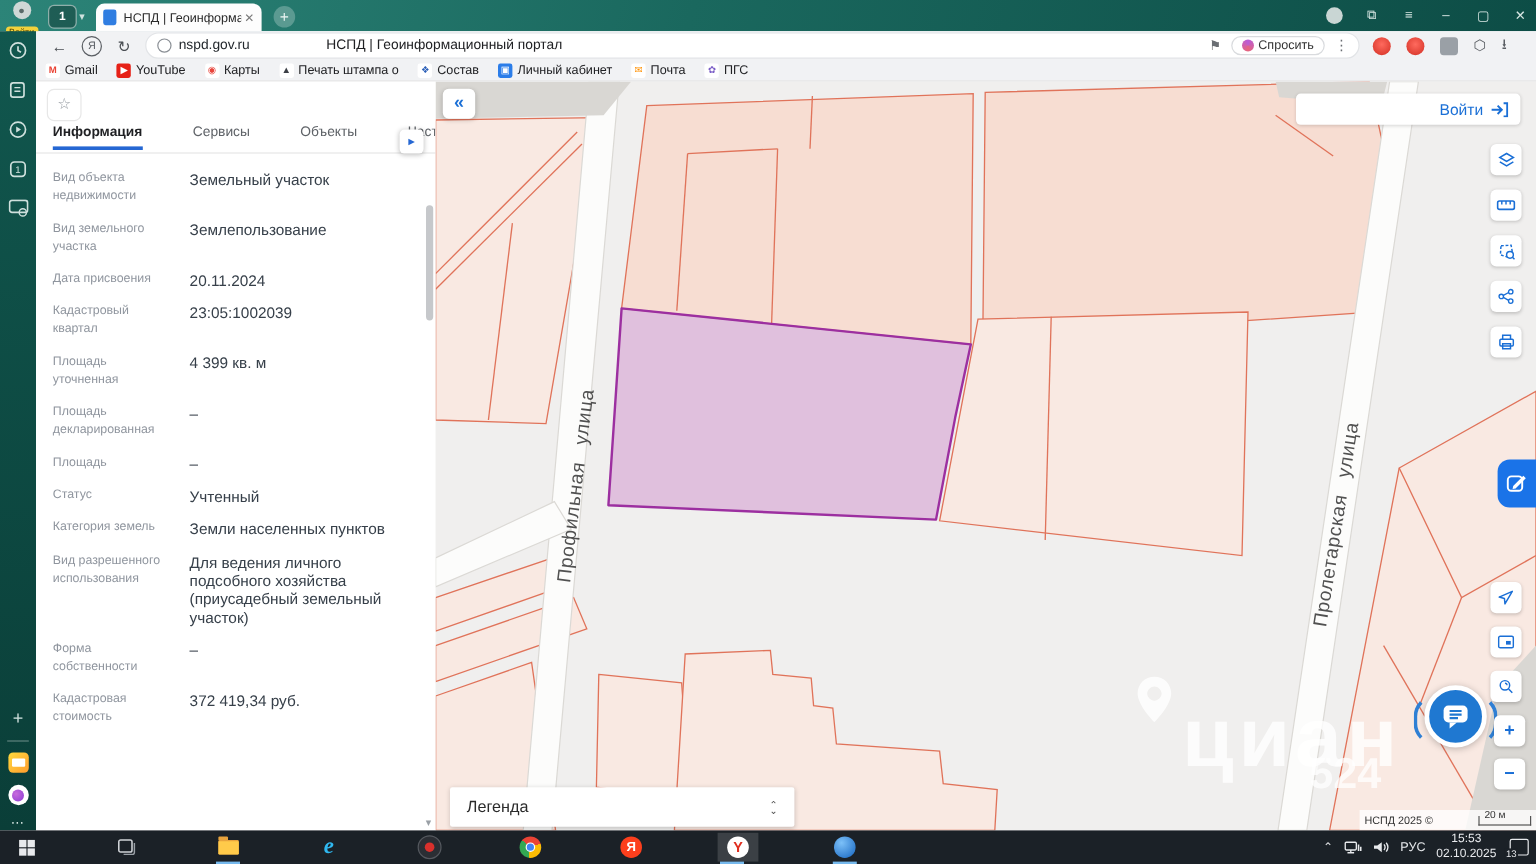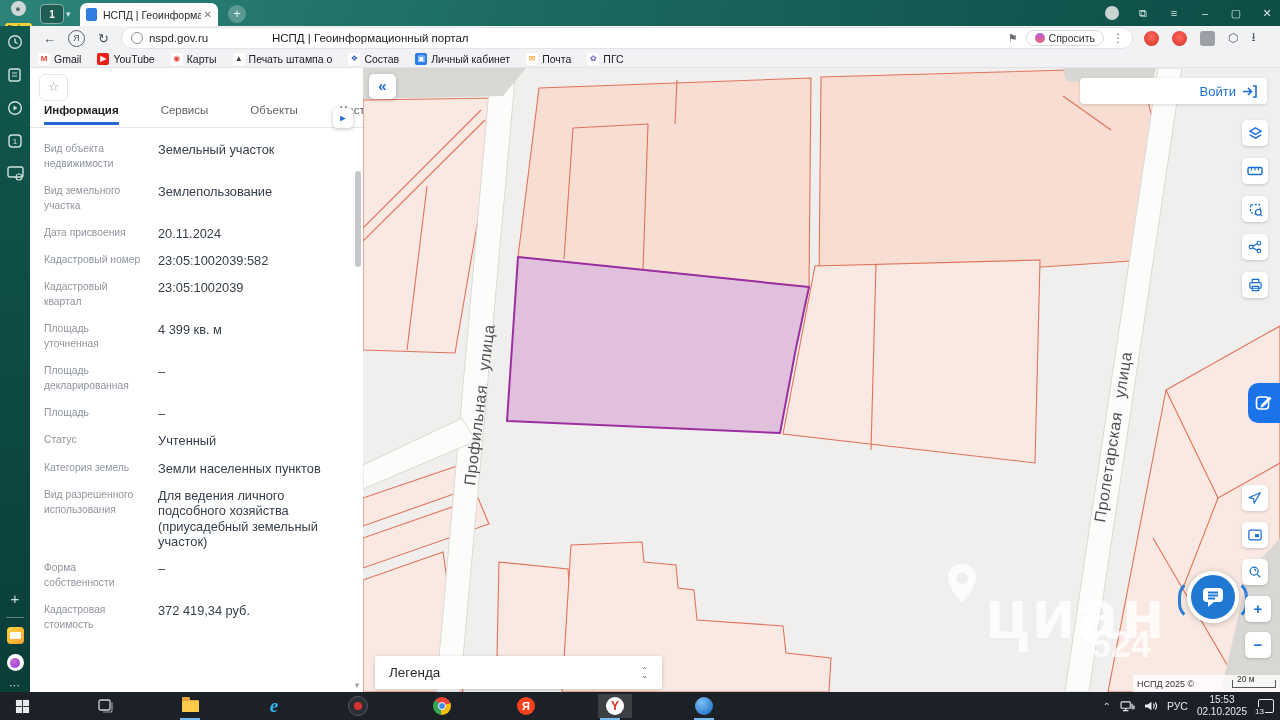--- a/index.html
+++ b/index.html
@@ -329,24 +329,20 @@
         <div class="frow">
           <div class="flabel">Вид земельного участка</div>
           <div class="fvalue">Землепользование</div>
         </div>
 
         <div class="frow">
           <div class="flabel">Дата присвоения</div>
           <div class="fvalue">20.11.2024</div>
         </div>
 
-        <div class="frow">
-          <div class="flabel">Кадастровый номер</div>
-          <div class="fvalue">23:05:1002039:582</div>
-        </div>
 
         <div class="frow">
           <div class="flabel">Кадастровый квартал</div>
           <div class="fvalue">23:05:1002039</div>
         </div>
 
 
         <div class="frow">
           <div class="flabel">Площадь уточненная</div>
           <div class="fvalue">4 399 кв. м</div>

